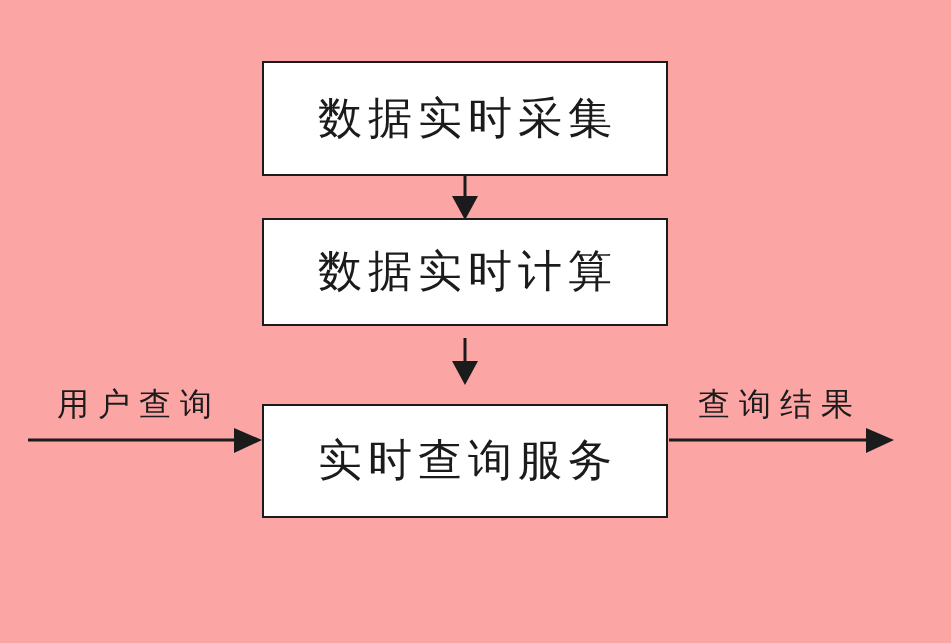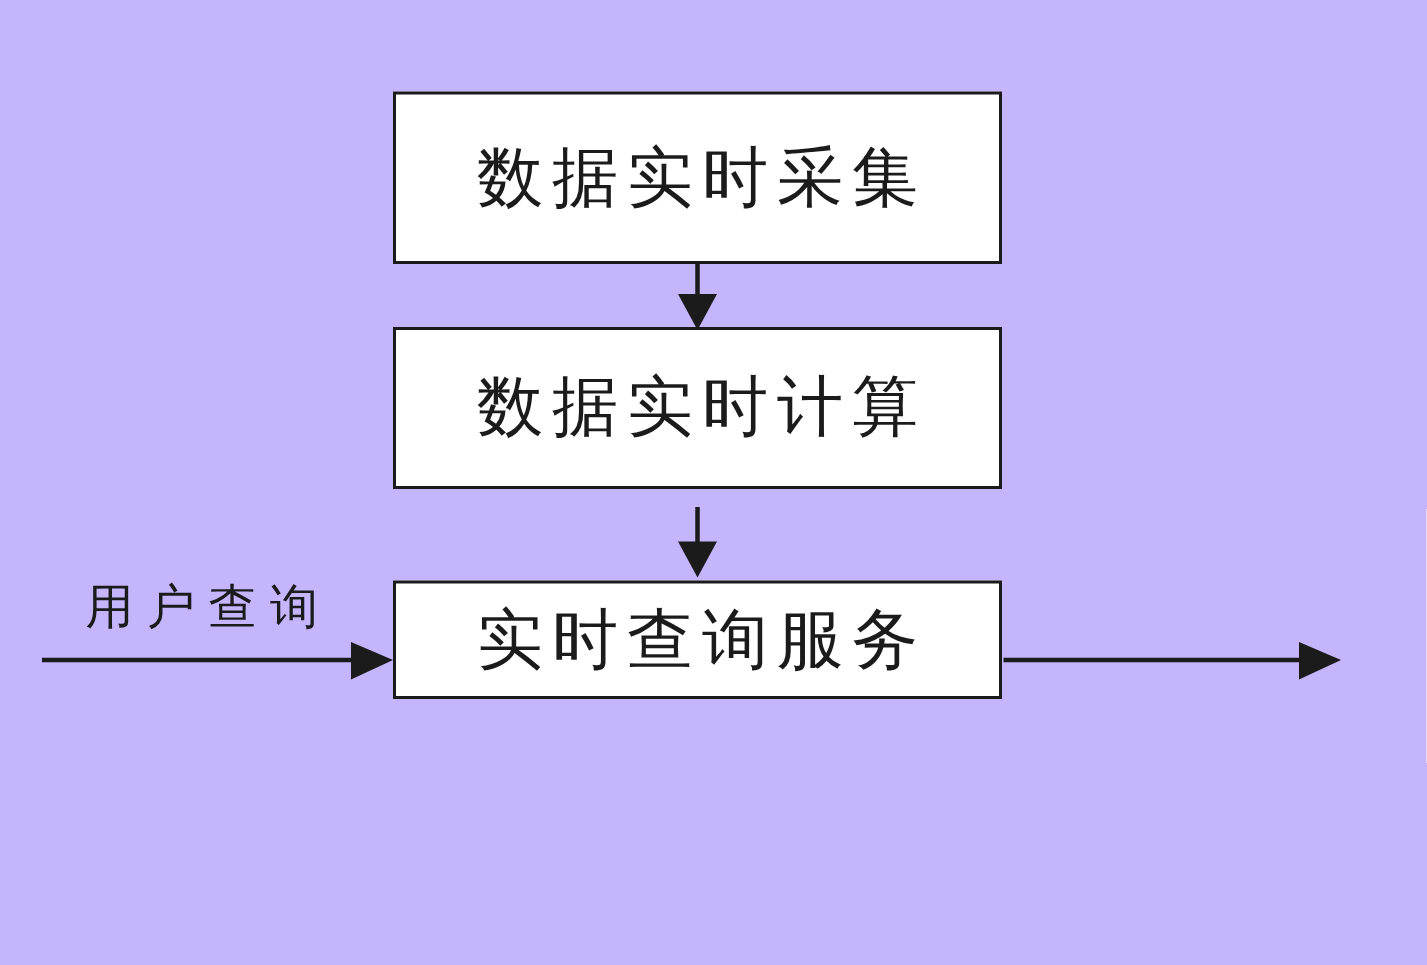--- a/index.html
+++ b/index.html
@@ -5,38 +5,38 @@
   html, body {
     margin: 0;
     padding: 0;
     background: #ffffff;
     font-family: "Liberation Serif", "DejaVu Serif", serif;
   }
   .canvas {
     position: relative;
     width: 951px;
     height: 643px;
-    background: #c4b5fd;
+    background: #fca5a5;
     overflow: hidden;
   }
   .box {
     position: absolute;
     left: 262px;
     width: 406px;
     box-sizing: border-box;
     border: 2px solid #1b1b1b;
     background: #ffffff;
     display: flex;
     align-items: center;
     justify-content: center;
     z-index: 2;
   }
   .box-1 { top: 61px;  height: 115px; }
   .box-2 { top: 218px; height: 108px; }
-  .box-3 { top: 387px; height: 79px; }
+  .box-3 { top: 404px; height: 114px; }
   .box-label {
     font-size: 44px;
     letter-spacing: 6px;
     text-indent: 6px;
     color: #1b1b1b;
     white-space: nowrap;
     line-height: 1;
   }
   .arrows-layer {
     position: absolute;
@@ -106,15 +106,16 @@
     </g>
 
     <g>
       <line x1="669" y1="440" x2="868" y2="440" stroke="#1b1b1b" stroke-width="3"></line>
       <polygon points="866,428 866,453 894,440" fill="#1b1b1b"></polygon>
     </g>
   </svg>
 
   <div class="side-label left">用户查询</div>
 
+  <div class="side-label right">查询结果</div>
 
 
 </div>
 
 </body></html>

